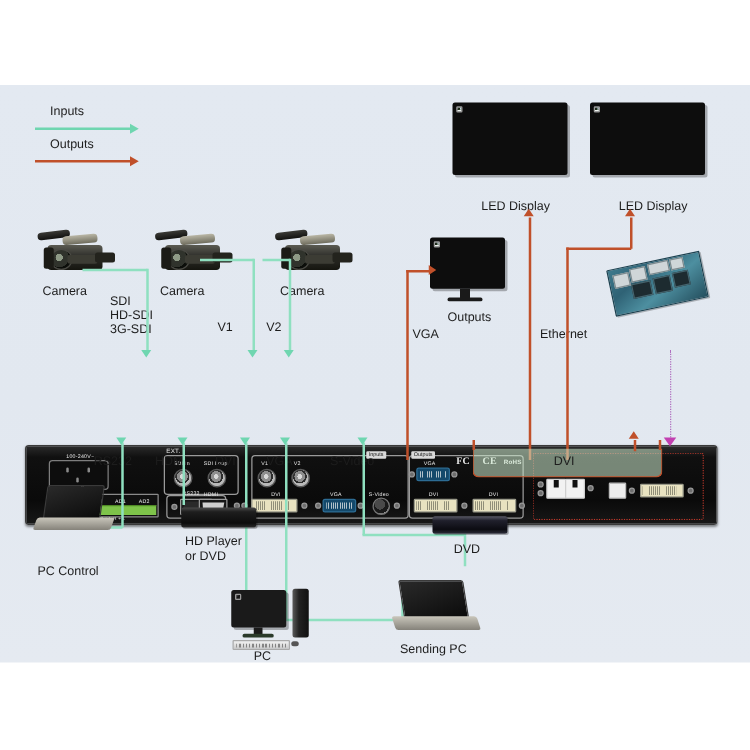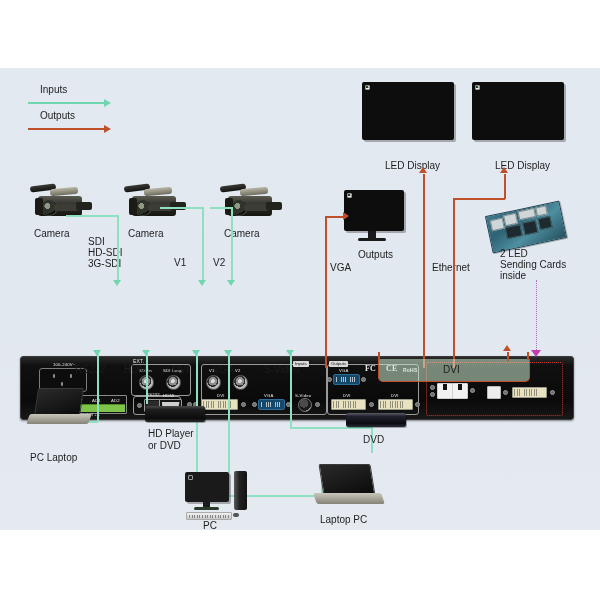--- a/index.html
+++ b/index.html
@@ -241,23 +241,20 @@
 
     <div class="pcb" style="left:488px;top:140px;">
       <div class="chip" style="left:16px;top:14px;width:14px;height:10px;"></div>
       <div class="chip" style="left:34px;top:13px;width:12px;height:11px;"></div>
       <div class="chip" style="left:50px;top:12px;width:11px;height:10px;"></div>
       <div class="port" style="left:3px;top:4px;width:11px;height:9px;"></div>
       <div class="port" style="left:17px;top:2px;width:11px;height:9px;"></div>
       <div class="port" style="left:32px;top:1px;width:15px;height:7px;"></div>
       <div class="port" style="left:50px;top:1px;width:9px;height:7px;"></div>
     </div>
-    <div class="lbl" style="left:500px;top:180px;line-height:11px;">2 LED
-Sending Cards
-inside</div>
 
     <div class="ln h" style="left:66px;top:147px;width:52px;"></div>
     <div class="ln v" style="left:117px;top:147px;height:67px;"></div>
     <div class="arw-d" style="left:113px;top:212px;"></div>
 
     <div class="ln h" style="left:160px;top:139px;width:43px;"></div>
     <div class="ln v" style="left:202px;top:139px;height:75px;"></div>
     <div class="arw-d" style="left:198px;top:212px;"></div>
 
     <div class="ln h" style="left:210px;top:139px;width:22px;"></div>
@@ -416,21 +413,21 @@
 
     <div class="ln v" style="left:290px;top:286px;height:74px;"></div>
     <div class="ln h" style="left:290px;top:359px;width:82px;"></div>
     <div class="ln v" style="left:371px;top:359px;height:26px;"></div>
     <div class="arw-d" style="left:286px;top:282px;"></div>
 
     <div class="abs" style="left:28px;top:320px;width:66px;height:42px;">
       <div class="laptop-lid" style="left:8px;top:0;width:44px;height:27px;transform:skewX(-8deg);"></div>
       <div class="laptop-base" style="left:0px;top:26px;width:62px;height:10px;transform:skewX(-20deg);"></div>
     </div>
-    <div class="lbl" style="left:30px;top:384px;">PC Laptop</div>
+    <div class="lbl" style="left:30px;top:384px;">PC Control</div>
 
     <div class="dvdbox" style="left:145px;top:338px;width:60px;height:16px;"></div>
     <div class="lbl" style="left:148px;top:360px;line-height:12px;">HD Player
 or DVD</div>
 
     <div class="lcd" style="left:185px;top:404px;width:44px;height:30px;">
       <div class="frame" style="background:#1a1a1a;"></div>
       <div class="scr">
         <div class="abs" style="inset:0;background:linear-gradient(135deg,#4a4a4a 0%,#111 55%,#2a2a2a 100%);"></div>
       </div>
@@ -441,20 +438,20 @@
     <div class="keyb" style="left:186px;top:444px;width:44px;height:6px;">
       <div class="k"></div>
     </div>
     <div class="abs" style="left:233px;top:445px;width:6px;height:4px;border-radius:3px;background:#555;"></div>
     <div class="lbl" style="left:203px;top:452px;">PC</div>
 
     <div class="abs" style="left:315px;top:396px;width:70px;height:46px;">
       <div class="laptop-lid" style="left:6px;top:0;width:50px;height:30px;transform:skewX(9deg);"></div>
       <div class="laptop-base" style="left:0px;top:29px;width:68px;height:11px;transform:skewX(18deg);"></div>
     </div>
-    <div class="lbl" style="left:320px;top:446px;">Laptop PC</div>
+    <div class="lbl" style="left:320px;top:446px;">Sending PC</div>
 
     <div class="dvdbox" style="left:346px;top:345px;width:60px;height:14px;
       background:linear-gradient(180deg,#5a5a66 0%,#20202c 25%,#0c0c12 75%,#2c2c38 100%);"></div>
     <div class="lbl" style="left:363px;top:366px;">DVD</div>
 
   </div>
 </div>
 
 </body></html>

